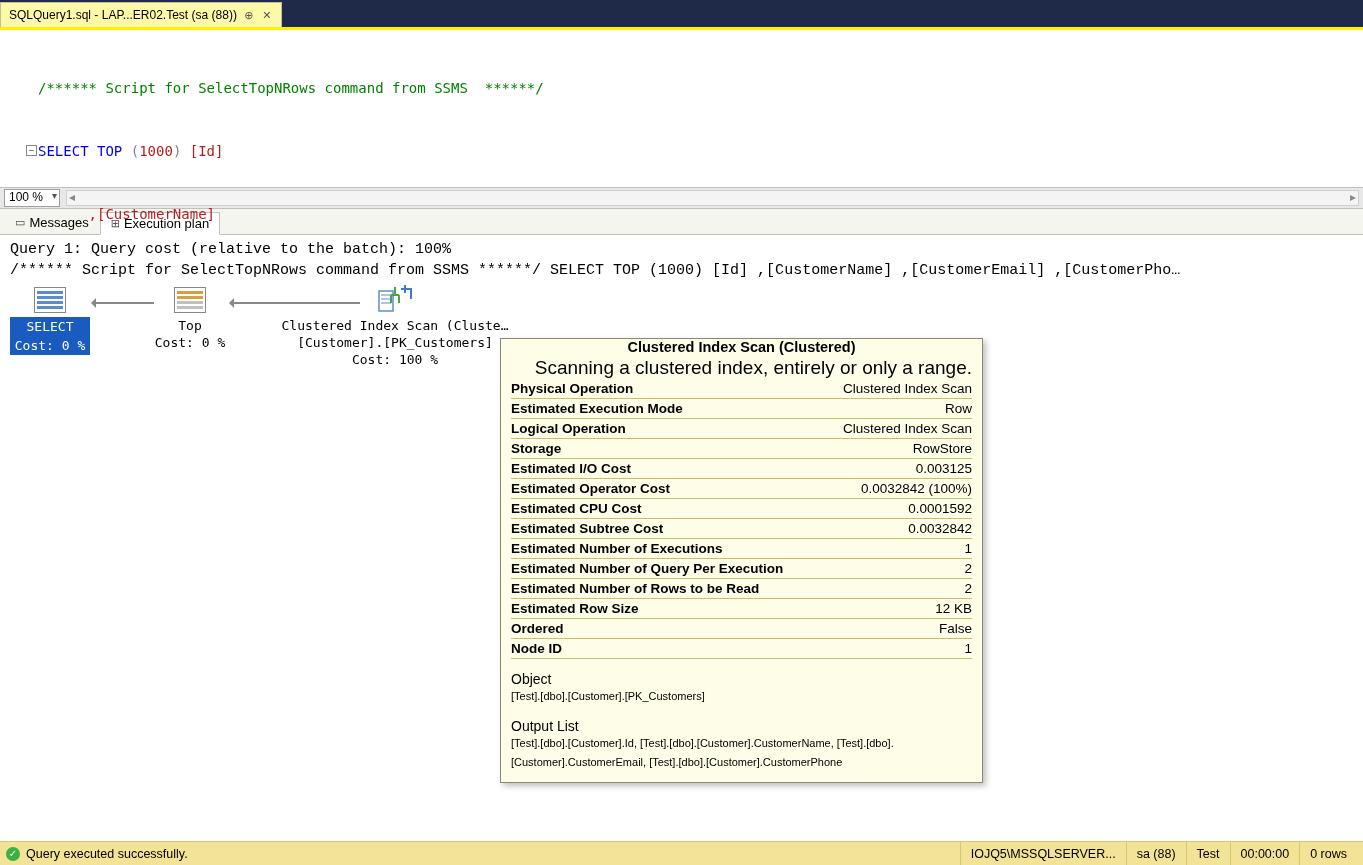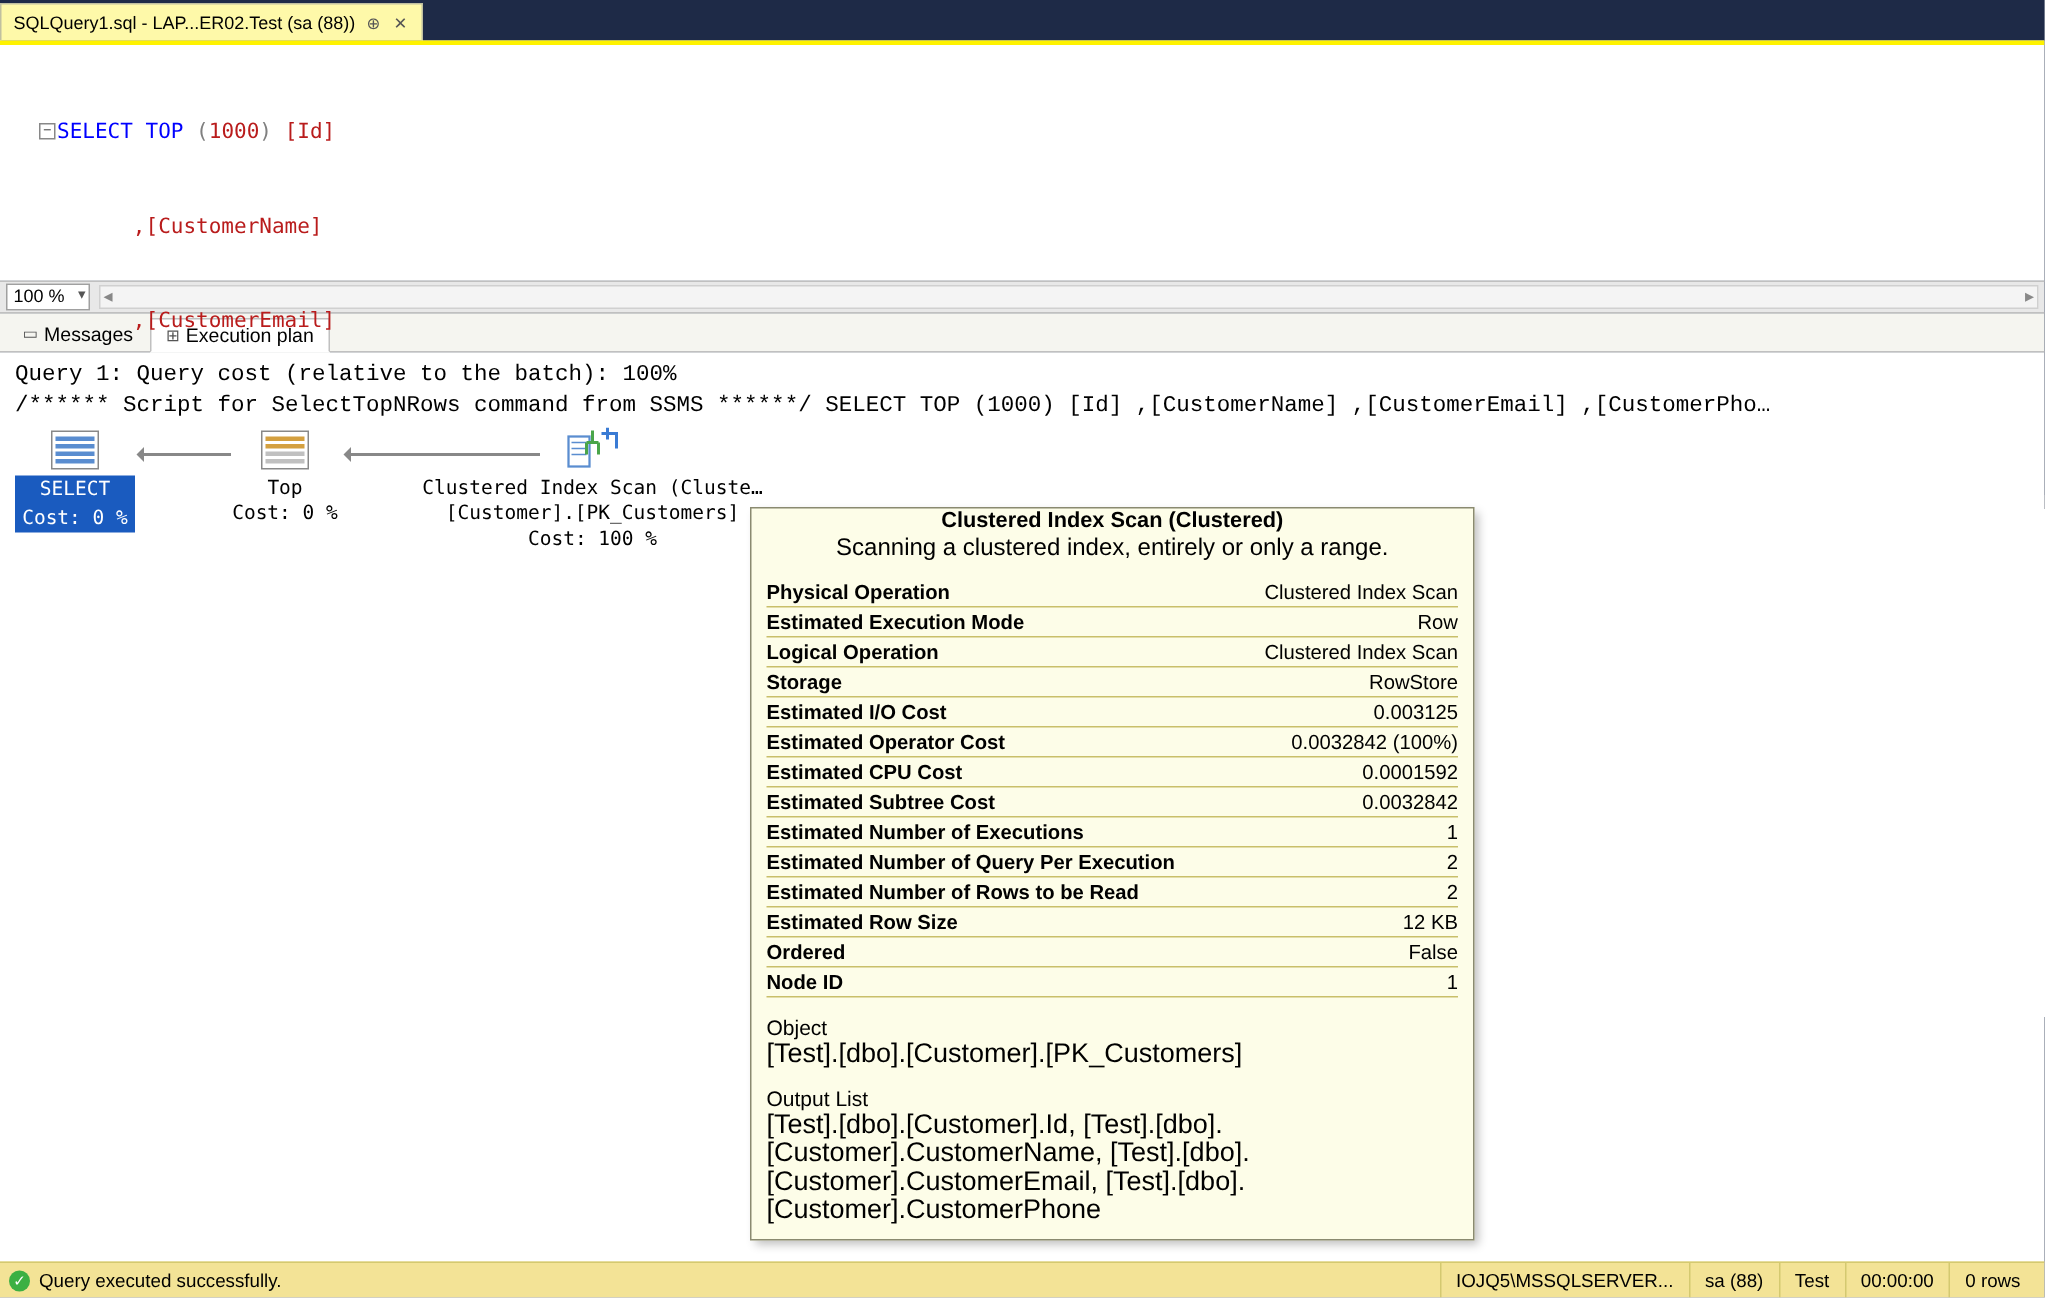--- a/index.html
+++ b/index.html
@@ -216,36 +216,36 @@
   font-size: 13.5px;
   z-index: 100;
 }
 .tooltip-title {
   text-align: center;
   font-weight: bold;
   font-size: 14.5px;
   margin-bottom: 2px;
 }
 .tooltip-desc {
-  text-align: center;
-  font-size: 16px;
-  margin-bottom: 10px;
+  text-align: right;
+  font-size: 19px;
+  margin-bottom: 0;
 }
 .tooltip-table { width: 100%; border-collapse: collapse; }
 .tooltip-table tr { border-bottom: 1px solid #c9bf6a; }
 .tooltip-table td { padding: 2px 0; font-size: 13.5px; }
 .tooltip-table td:first-child { font-weight: bold; }
 .tooltip-table td:last-child { text-align: right; }
 .tooltip-section-label {
   font-weight: normal;
   margin-top: 12px;
   font-size: 14px;
 }
 .tooltip-section-text {
-  font-size: 18px;
+  font-size: 11px;
   line-height: 19px;
 }
 .status-bar {
   position: absolute;
   bottom: 0;
   left: 0;
   right: 0;
   height: 24px;
   background: #f3e396;
   border-top: 1px solid #d4c970;
@@ -281,20 +281,21 @@
 <div class="tab-strip">
   <div class="tab">
     <span>SQLQuery1.sql - LAP...ER02.Test (sa (88))</span>
     <span class="pin-icon">⊕</span>
     <span class="close-icon">✕</span>
   </div>
 </div>
 
 <div class="editor-area">
   <div class="code-content">
+    <span class="code-line"><span class="code-comment">/****** Script for SelectTopNRows command from SSMS  ******/</span></span>
     <span class="code-line"><span class="gutter-toggle">−</span><span class="code-keyword">SELECT</span><span class="code-keyword"> TOP </span><span class="code-gray">(</span><span class="code-text">1000</span><span class="code-gray">)</span><span class="code-text"> [Id]</span></span>
     <span class="code-line"><span class="code-text">      ,[CustomerName]</span></span>
     <span class="code-line"><span class="code-text">      ,[CustomerEmail]</span></span>
     <span class="code-line"><span class="code-text">      ,[CustomerPhone]</span></span>
     <span class="code-line highlight-line"><span class="code-keyword">  FROM</span><span class="code-text"> [Test].[dbo].[Customer]</span></span>
   </div>
 </div>
 
 <div class="zoom-bar">
   <div class="zoom-select">

